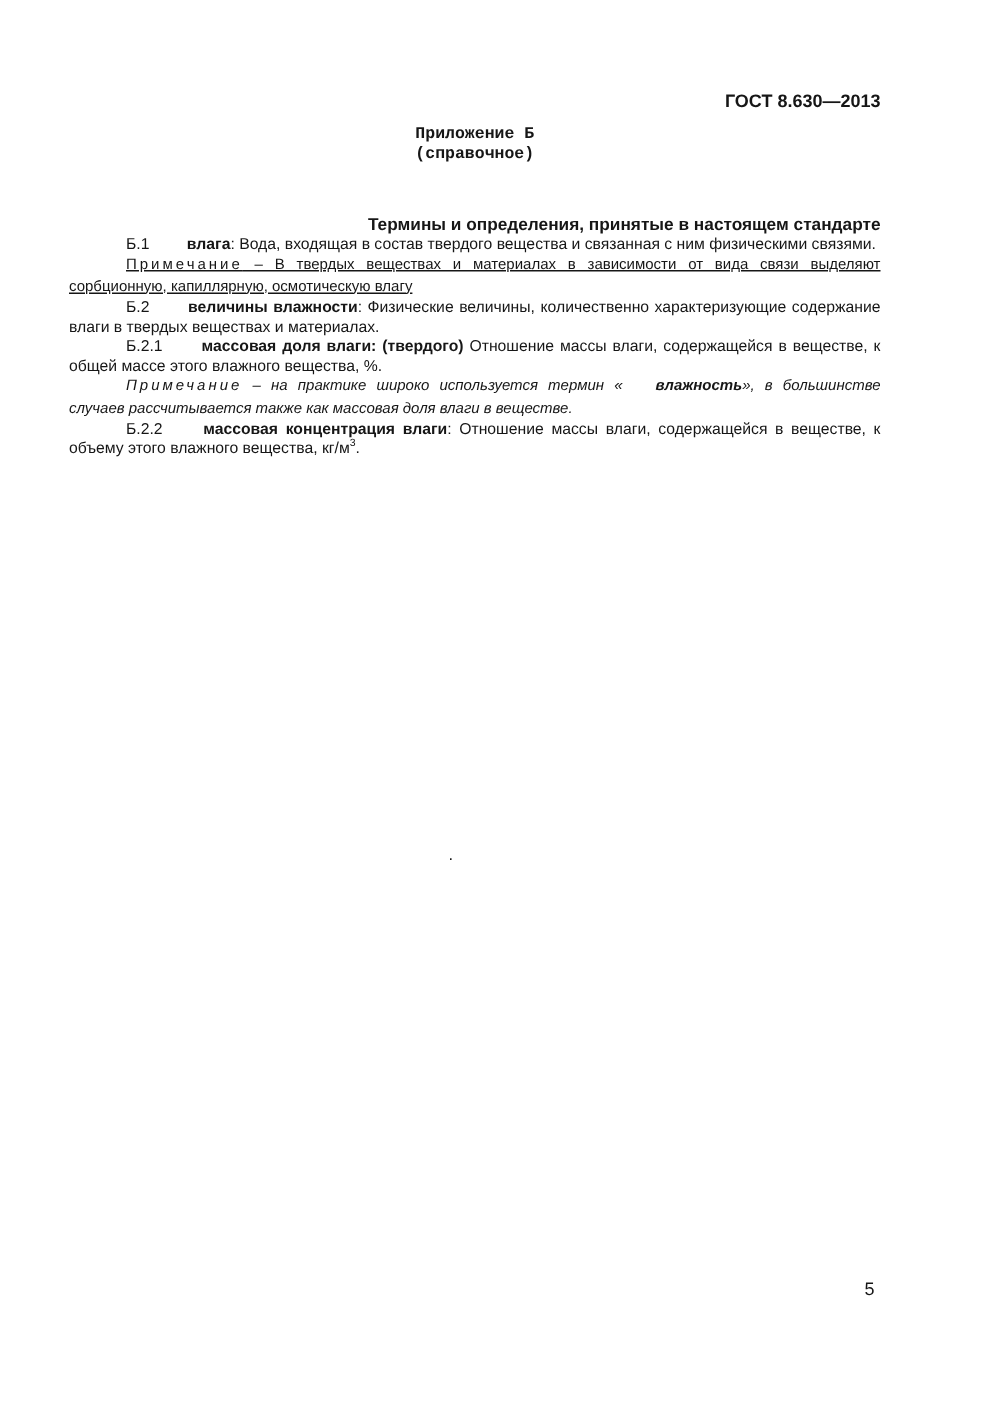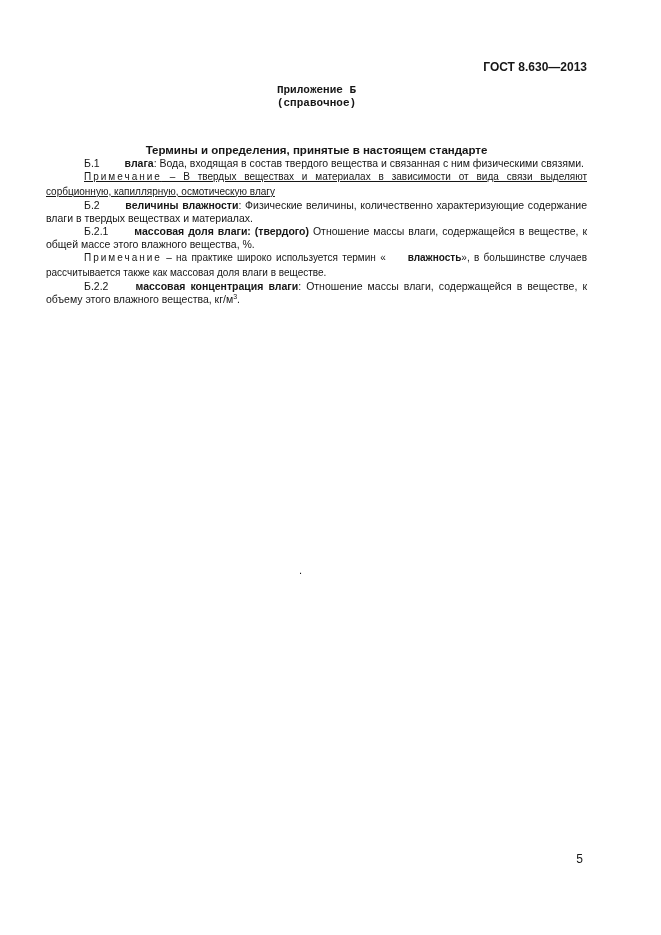--- a/index.html
+++ b/index.html
@@ -29,41 +29,41 @@
   .annex {
     margin-top: 10px;
     text-align: center;
     font-weight: 700;
     font-size: 11px;
     line-height: 13px;
     font-family: Liberation Mono, monospace;
   }
   .heading {
     margin: 33px 0 0 0;
-    text-align: center;
+    text-align: right;
     font-weight: 700;
     font-size: 11.5px;
     line-height: 14px;
   }
   p.para {
     margin: 0;
     font-size: 10.5px;
     line-height: 13px;
     text-align: justify;
     text-indent: 38px;
   }
   p.note {
     font-size: 10px;
     line-height: 14.5px;
   }
   .mt-b1   { margin-top: 10px; }
   .mt-n1   { margin-top: 13px; text-decoration: underline; }
   .mt-b2   { margin-top: 7px; }
   .mt-b21  { margin-top: 0; }
-  .mt-n2   { margin-top: 6px; }
+  .mt-n2   { margin-top: 6px; font-style: italic; }
   .mt-b22  { margin-top: 7px; }
   .b { font-weight: 700; padding-left: 22px; }
   .spaced { letter-spacing: 2px; }
   sup {
     font-size: 7px;
     line-height: 0;
     vertical-align: super;
   }
   .stray-dot {
     position: absolute;

